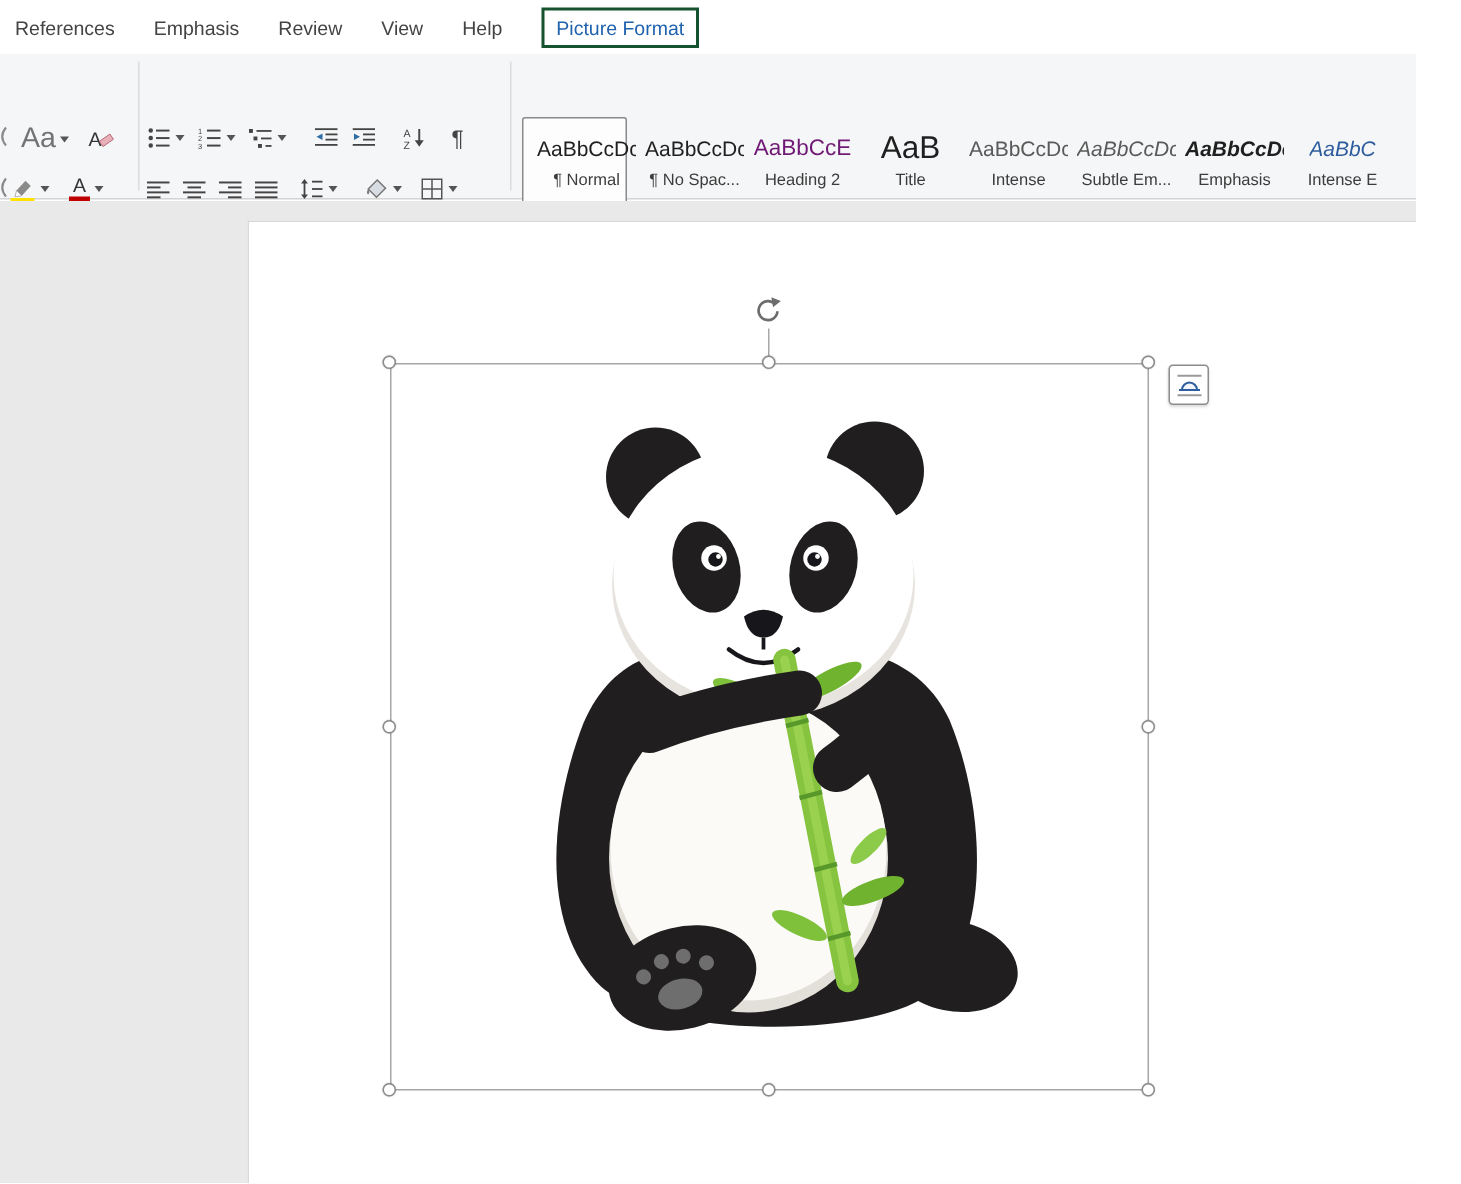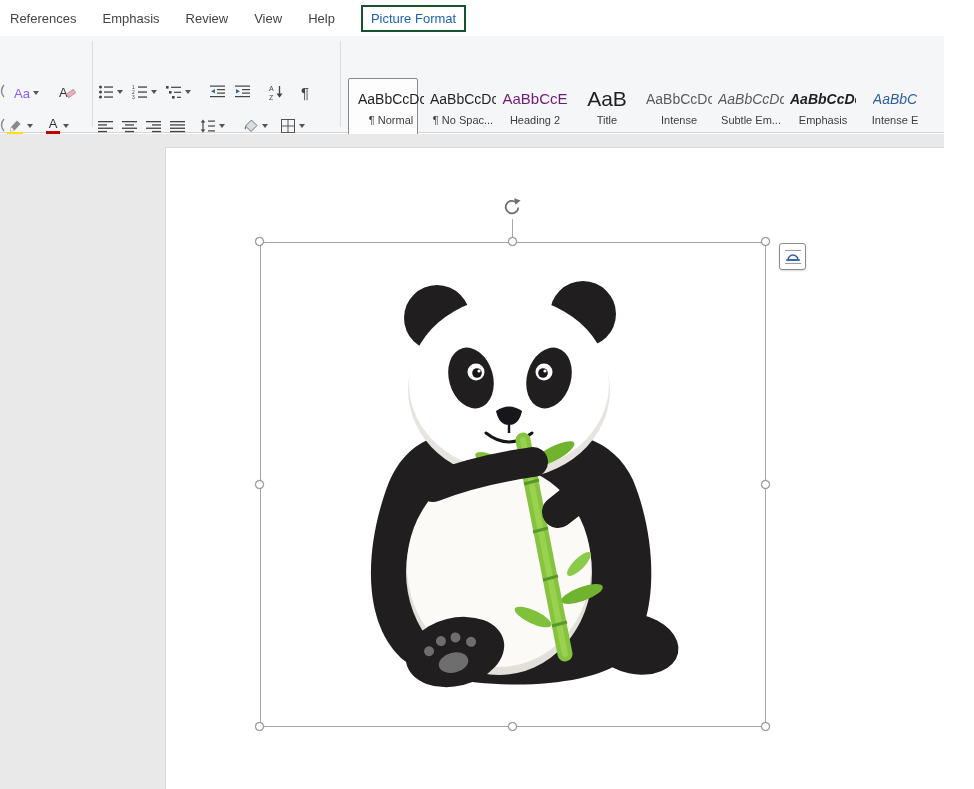--- a/index.html
+++ b/index.html
@@ -23,21 +23,21 @@
   .ibtn{position:absolute;display:inline-flex;align-items:center;justify-content:center;
         height:22px;border-radius:2px;cursor:pointer;}
   .ibtn svg{display:block;}
   .caret{width:0;height:0;border-left:3.5px solid transparent;border-right:3.5px solid transparent;
          border-top:4px solid #555;margin-left:3px;}
   .stack{display:flex;flex-direction:column;align-items:center;line-height:1;}
   .stack .letter{font-size:13px;color:#333;line-height:13px;}
   .stack .bar{width:14px;height:3.5px;margin-top:1px;}
   .bar-red{background:#c00000;}
   .frag{position:absolute;left:-2px;}
-  .txtbtn{font-size:13px;color:#8b5cf6;}
+  .txtbtn{font-size:19px;color:#737373;}
 
   
   .par-row{position:absolute;display:flex;align-items:center;}
   .par-row .ibtn{position:static;}
 
   
   .styles-row{position:absolute;left:348px;top:42px;display:flex;gap:2px;}
   .style-cell{width:70px;height:58px;border:1px solid transparent;border-radius:2px;
               display:flex;flex-direction:column;align-items:center;padding-top:5px;cursor:pointer;padding-left:16px;}
   .style-cell.selected{border-color:#8a8a8a;background:#fdfdfd;}

